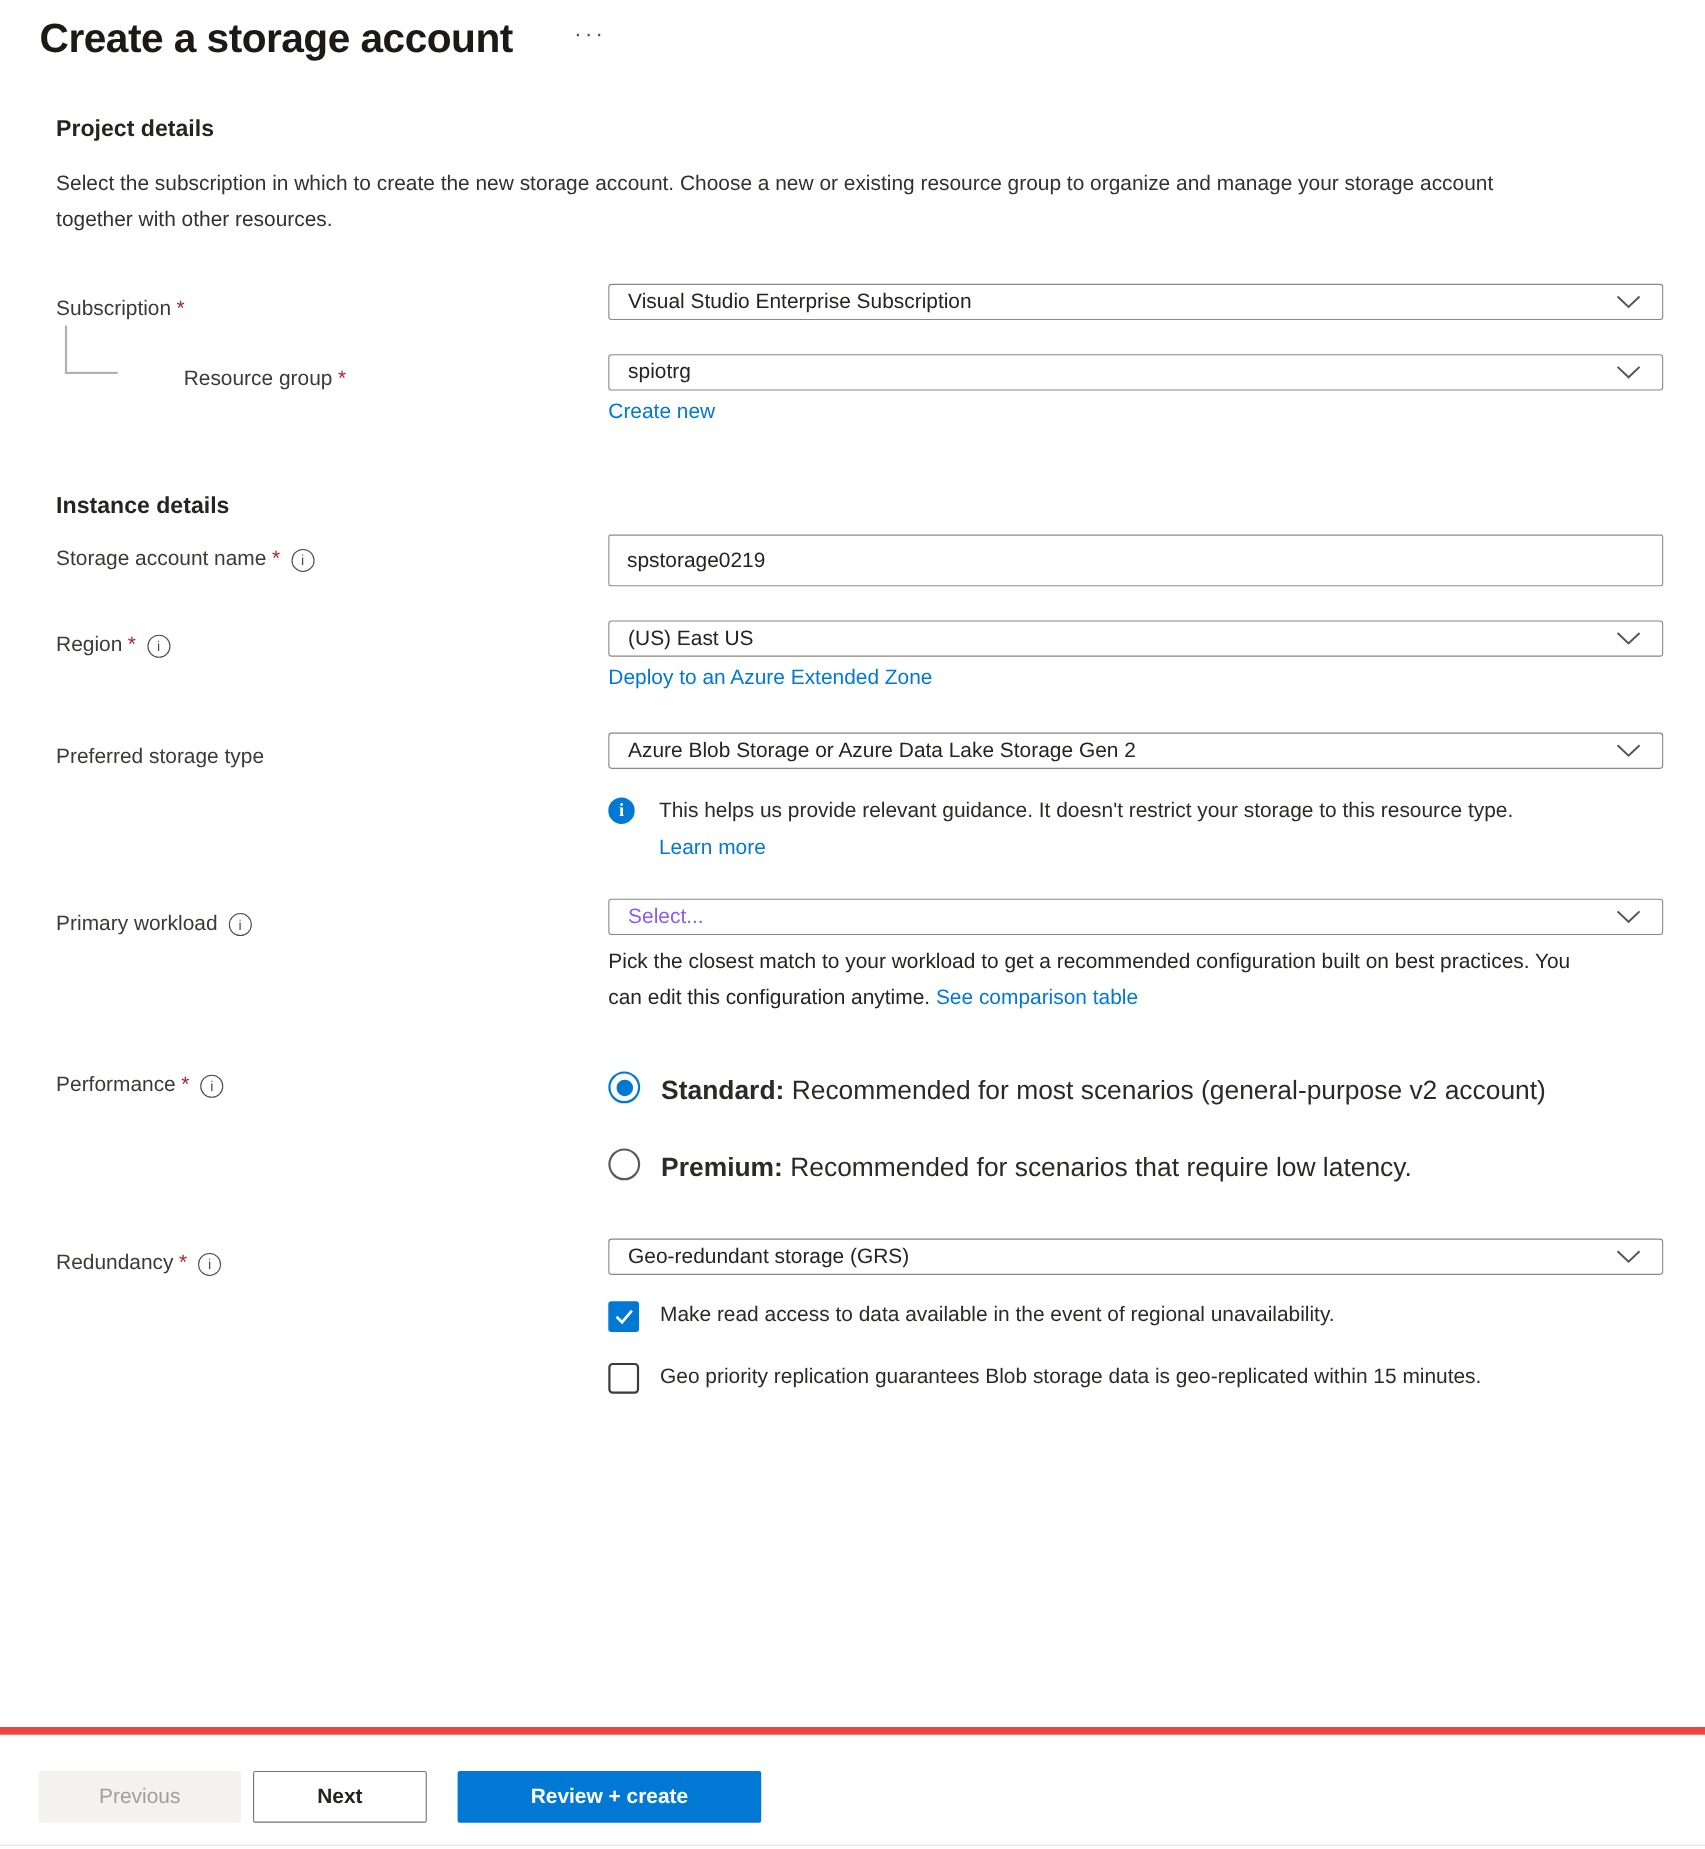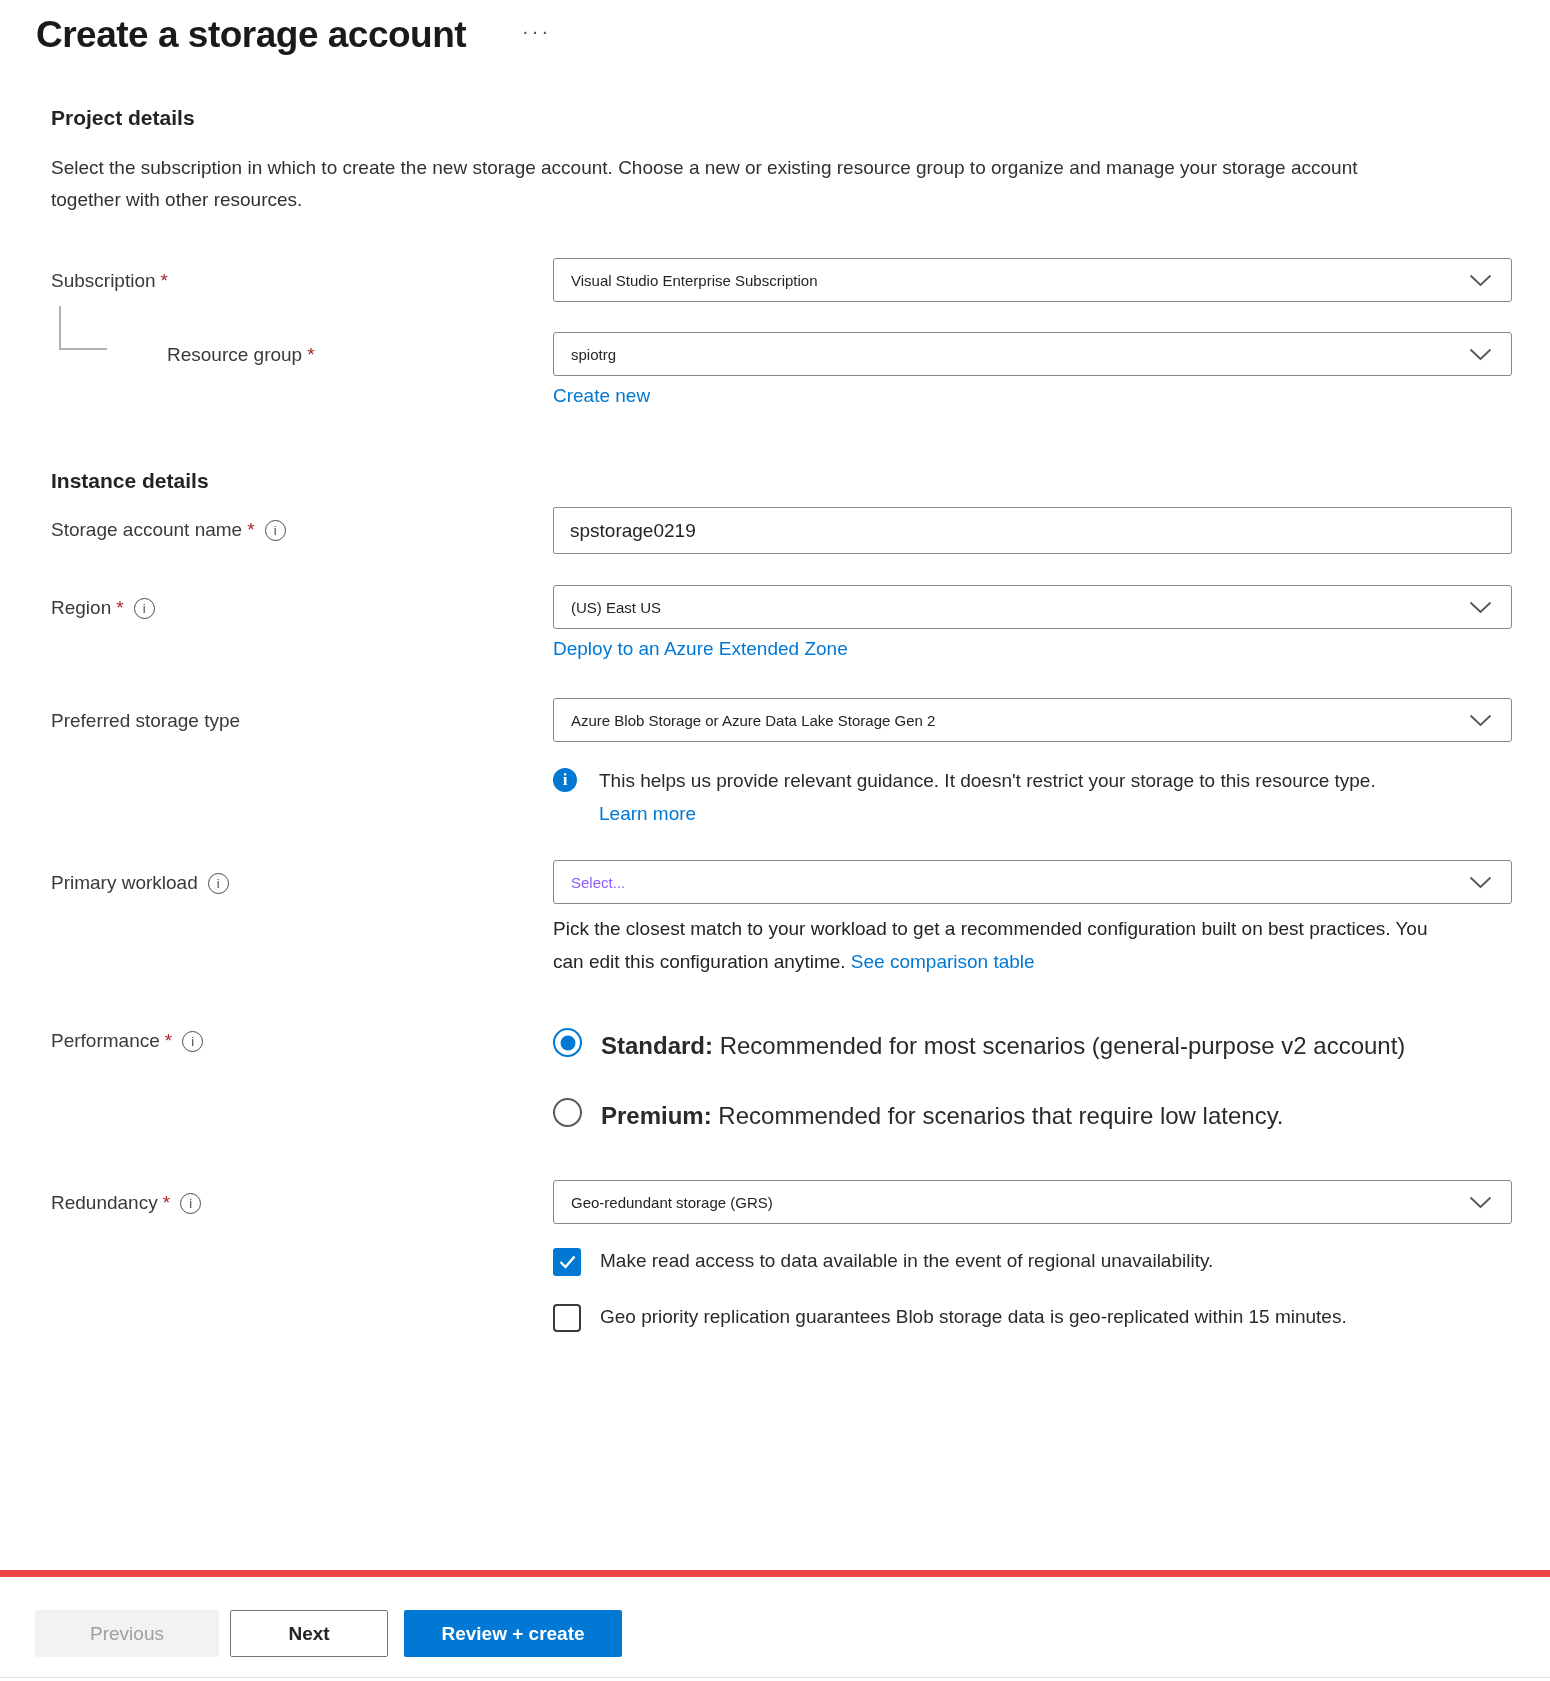--- a/index.html
+++ b/index.html
@@ -47,23 +47,23 @@
 
   
   .connector {
     position: absolute; left: 8px; top: -26px; width: 48px; height: 44px;
     border-left: 2px solid #b3b1af; border-bottom: 2px solid #b3b1af;
   }
   .rg-label { margin-left: 116px; }
 
   
   .combo {
-    height: 44px; border: 1px solid #8a8886; border-radius: 3px; background: #fff;
+    height: 33px; border: 1px solid #8a8886; border-radius: 3px; background: #fff;
     display: flex; align-items: center; justify-content: space-between;
-    padding: 0 19px 0 17px; font-size: 15px; cursor: pointer; color: #252423;
+    padding: 0 19px 0 17px; font-size: 19px; cursor: pointer; color: #252423;
   }
   .combo .placeholder-text { color: #8b5cf6; }
   .chevron { flex-shrink: 0; margin-left: 12px; display: inline-flex; }
   .text-input {
     width: 100%; height: 47px; border: 1px solid #8f8d8b; border-radius: 2px;
     padding: 0 16px; font-size: 19px; color: #252423; font-family: inherit; background: #fff; outline: none;
   }
   .link { color: #0078d4; cursor: pointer; font-size: 19px; text-decoration: none; }
   .link-block { display: inline-block; margin-top: 9px; }
 
@@ -108,21 +108,21 @@
     position: absolute; left: 0; right: 0; top: 1570px; height: 107px;
     background: #fff; border-top: 7px solid #ef4444;
   }
   .footer-buttons { display: flex; padding: 33px 0 0 35px; }
   .btn {
     height: 47px; font-size: 19px; font-family: inherit;
     display: flex; align-items: center; justify-content: center; border-radius: 2px;
   }
   .btn-previous { width: 184px; background: #f3f2f1; color: #a19f9d; border: none; cursor: default; }
   .btn-next { width: 158px; background: #fff; border: 1px solid #767472; color: #252423; font-weight: 600; margin-left: 11px; cursor: pointer; }
-  .btn-review { width: 218px; background: #0078d4; color: #ffffff; font-weight: 700; border: none; margin-left: 16px; cursor: pointer; }
+  .btn-review { width: 276px; background: #0078d4; color: #ffffff; font-weight: 700; border: none; margin-left: 28px; cursor: pointer; }
   .bottom-line { position: absolute; top: 1677px; left: 0; right: 0; border-top: 1px solid #e3e2e1; }
 </style>
 </head>
 <body>
 
 <div class="title-row">
   <h1 class="page-title">Create a storage account</h1>
   <span class="more-btn">···</span>
 </div>
 

